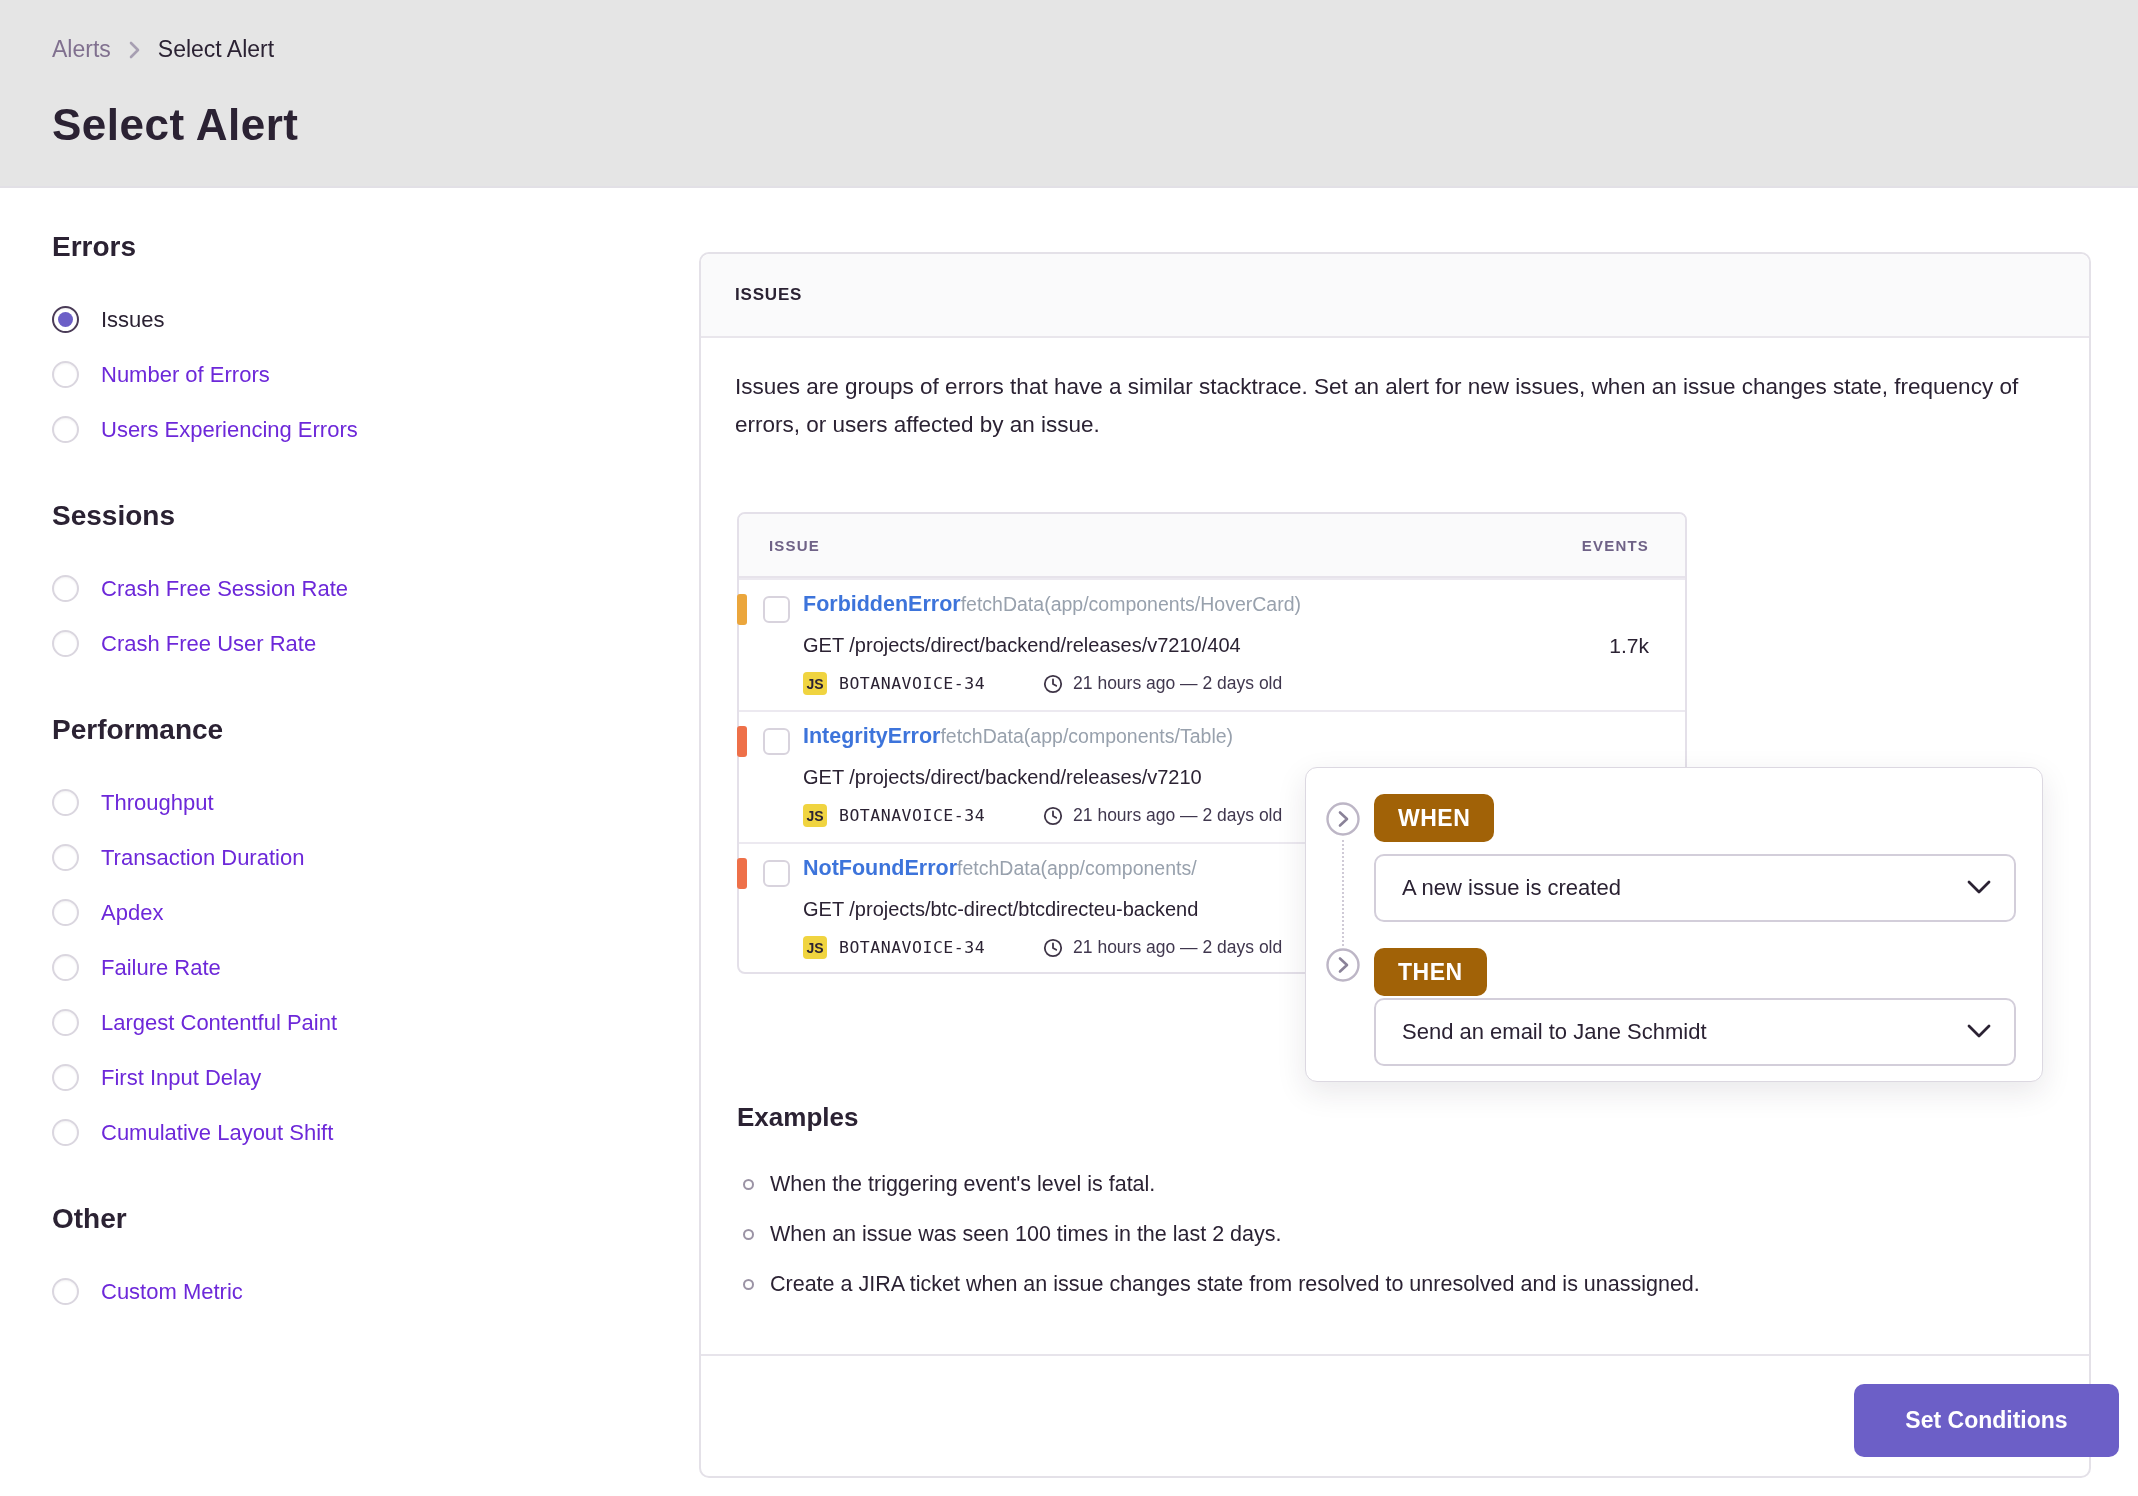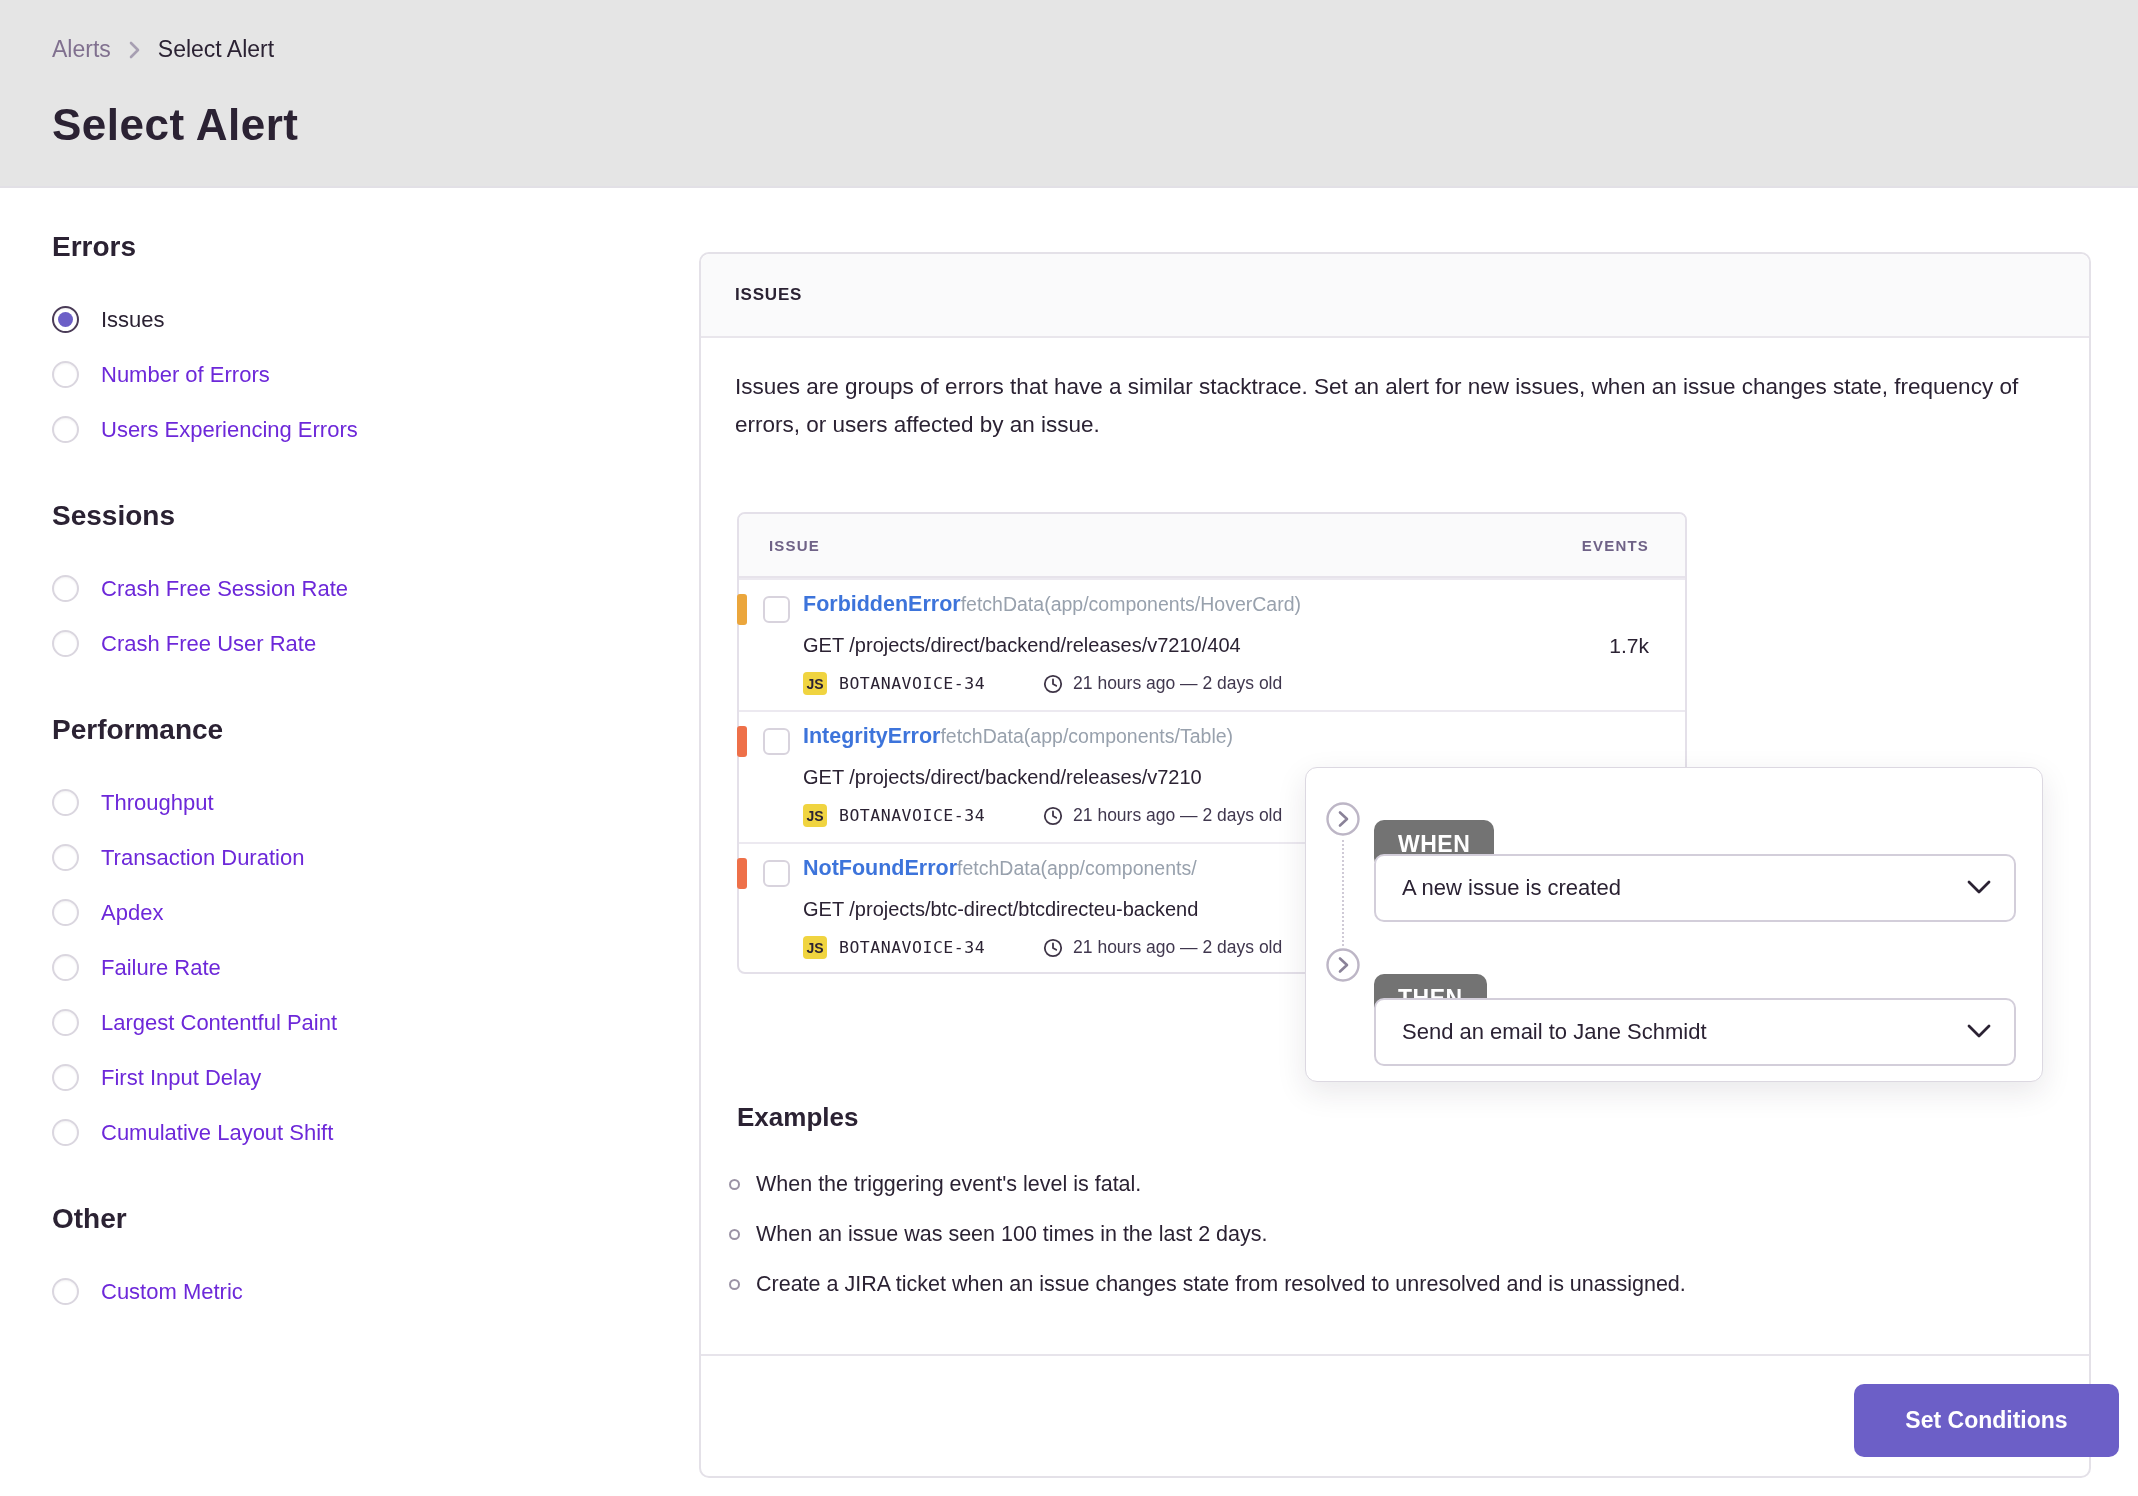--- a/index.html
+++ b/index.html
@@ -64,32 +64,32 @@
   .events-val { position:absolute; right:36px; top:54px; font-size:21px; color:#2B2233; }
 
   
   .rule-popup { position:absolute; left:604px; top:513px; width:738px; height:315px; background:#fff;
                 border:1.5px solid #DCD8E1; border-radius:12px; z-index:20;
                 box-shadow:0 10px 30px rgba(43,34,51,.10); }
   .rail-dots { position:absolute; left:36px; top:72px; height:106px; border-left:2px dotted #CFCAD6; }
   .rail-circle { position:absolute; left:20px; width:34px; height:34px; }
   .rail-circle.c1 { top:34px; } .rail-circle.c2 { top:180px; }
   .rule-badge { position:absolute; left:68px; height:48px; display:inline-flex; align-items:center;
-                padding:0 24px; background:#737373; color:#fff; font-size:23px; font-weight:700;
-                border-radius:10px; letter-spacing:.5px;margin-top:26px; }
+                padding:0 24px; background:#a16207; color:#fff; font-size:23px; font-weight:700;
+                border-radius:10px; letter-spacing:.5px; }
   .badge-when { top:26px; } .badge-then { top:180px; }
   .rule-select { position:absolute; left:68px; width:642px; height:68px; border:2px solid #D3CEDA;
                  border-radius:10px; background:#fff; display:flex; align-items:center;
                  padding:0 40px 0 26px; font-size:22px; color:#2B2233; cursor:pointer; }
   .sel-when { top:86px; } .sel-then { top:230px; }
   .rule-select .chev { position:absolute; right:22px; top:50%; transform:translateY(-50%); }
 
   
   .examples-heading { position:absolute; left:36px; top:848px; font-size:26px; font-weight:600; color:#2B2233; }
-  .examples-list { position:absolute; left:28px; top:905px; }
+  .examples-list { position:absolute; left:42px; top:905px; }
   .example-item { display:flex; align-items:center; height:50px; font-size:21.5px; color:#2B2233; }
   .bullet-ring { width:11px; height:11px; border-radius:50%; border:2px solid #9B93A5; margin-right:16px; flex:0 0 auto; }
 
   
   .panel-footer-sep { position:absolute; left:0; right:0; top:1100px; border-top:2px solid #E7E4EB; }
   .set-conditions-btn { position:absolute; left:1153px; top:1130px; width:265px; height:73px;
                         background:#6C5FC7; border:none; border-radius:10px; color:#fff;
                         font-family:inherit; font-size:23px; font-weight:700; cursor:pointer; }
 </style>
 </head>

